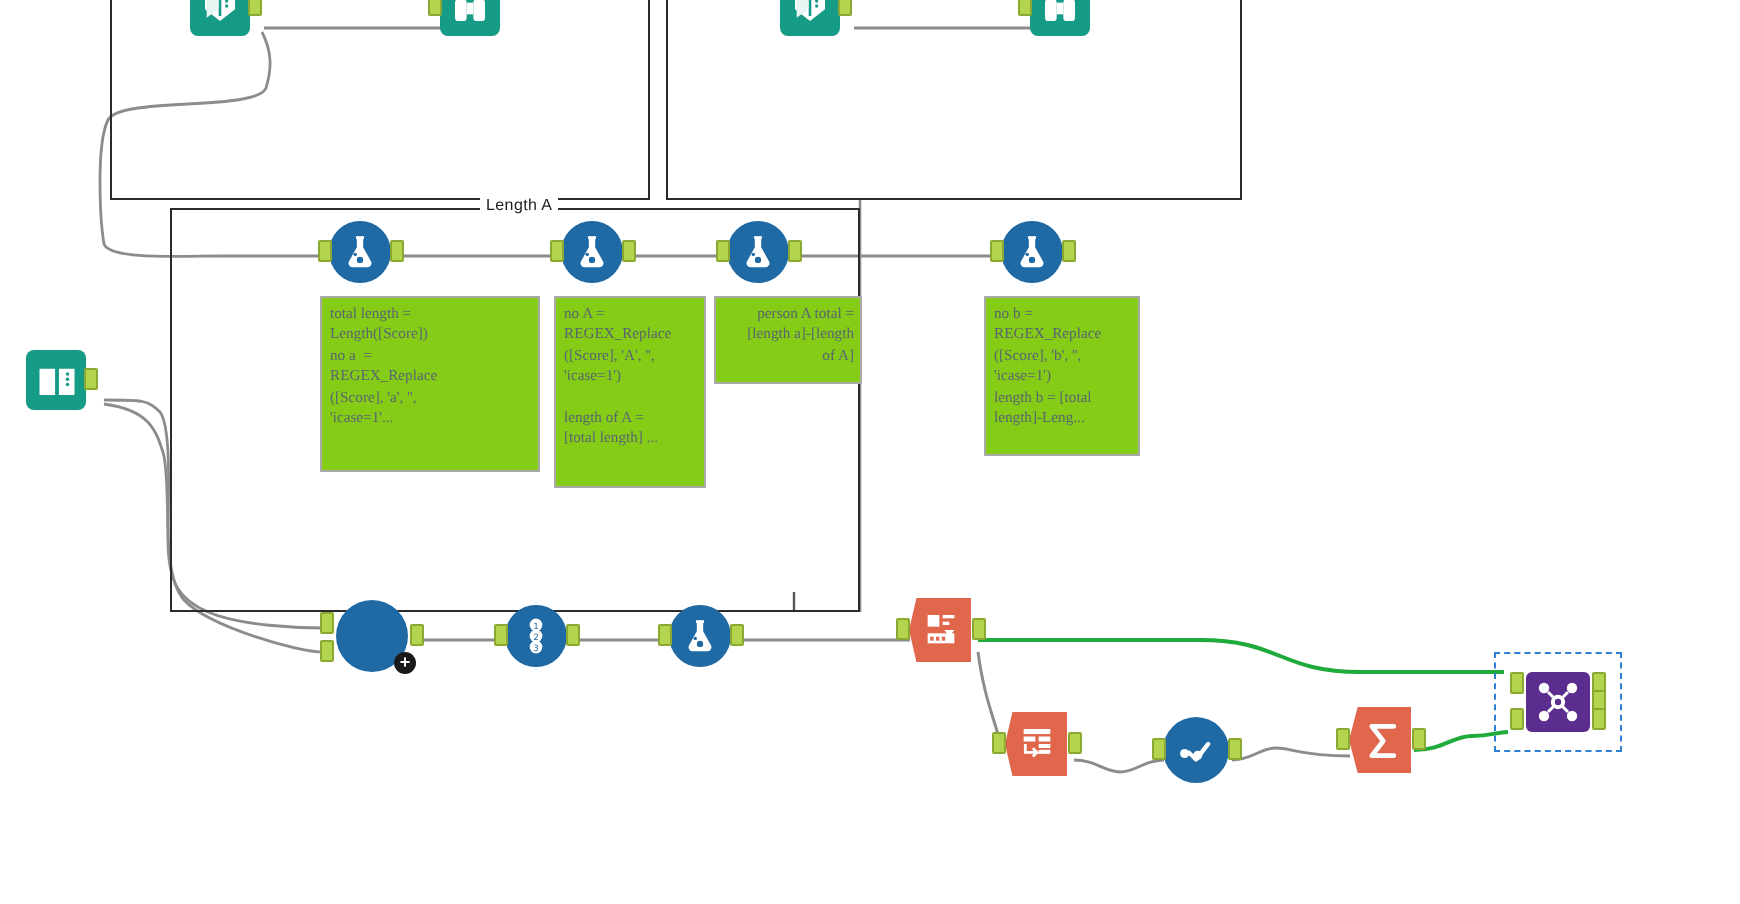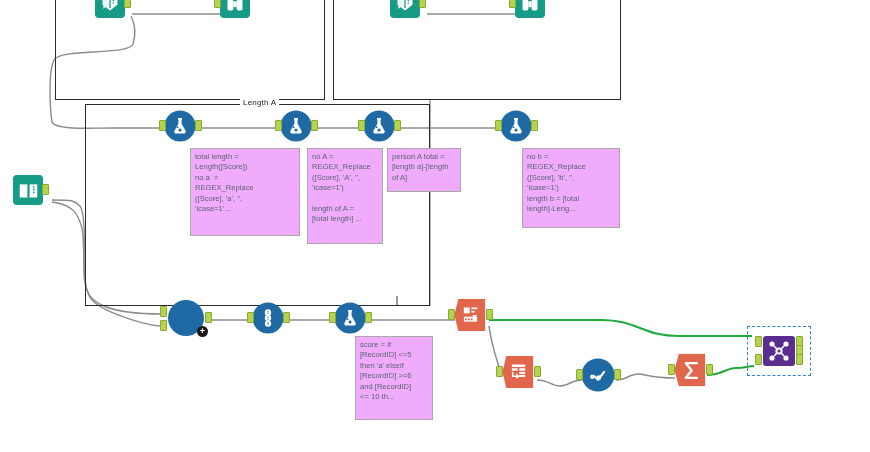--- a/index.html
+++ b/index.html
@@ -29,23 +29,23 @@
   .anchor{position:absolute;width:7px;height:11px;background:#b4d44e;border:1px solid #8ba932;
           box-sizing:border-box;}
   .anchor.in{border-radius:1px;}
   .anchor.out{border-radius:1px;}
   .anchor-lbl{position:absolute;font-size:6px;color:#3a4a10;line-height:11px;width:7px;
               text-align:center;font-weight:bold;}
 
   .sel{position:absolute;border:1px dashed #2d7fd3;box-sizing:border-box;}
 
   
-  .note{position:absolute;border:1px solid #a9a9a9;background:#f0abfc;box-sizing:border-box;
+  .note{position:absolute;border:1px solid #a9a9a9;background:#84cc16;box-sizing:border-box;
         font-size:7.6px;line-height:10.4px;color:#5a6472;padding:3px 3px 2px 4px;
-        overflow:hidden;white-space:pre-wrap;font-family:Liberation Sans, sans-serif;margin-left:30px;}
+        overflow:hidden;white-space:pre-wrap;font-family:Liberation Serif, serif;}
 
   .plus{position:absolute;width:11px;height:11px;border-radius:50%;background:#1a1a1a;
         color:#fff;font-size:9px;line-height:10px;text-align:center;font-weight:bold;}
 </style>
 </head>
 <body>
 
 <div id="canvas">
 
   <svg class="layer" viewBox="0 0 870 452">
@@ -330,29 +330,23 @@
 REGEX_Replace
 ([Score], 'a', '',
 'icase=1'...</div>
   <div class="note" style="left:277px;top:148px;width:76px;height:96px;">no A =
 REGEX_Replace
 ([Score], 'A', '',
 'icase=1')
 
 length of A =
 [total length] ...</div>
-  <div class="note" style="left:357px;top:148px;width:74px;height:44px;">person A total =
+  <div class="note" style="left:357px;top:148px;width:74px;height:44px;text-align:right;">person A total =
 [length a]-[length
 of A]</div>
-  <div class="note" style="left:492px;top:148px;width:98px;height:80px;">no b =
+  <div class="note" style="left:492px;top:148px;width:78px;height:80px;">no b =
 REGEX_Replace
 ([Score], 'b', '',
 'icase=1')
 length b = [total
 length]-Leng...</div>
-  <div class="note" style="left:325px;top:336px;width:78px;height:84px;">score = if
-[RecordID] &lt;=5
-then 'a' elseif
-[RecordID] &gt;=6
-and [RecordID]
-&lt;= 10 th...</div>
 
 </div>
 
 </body></html>

